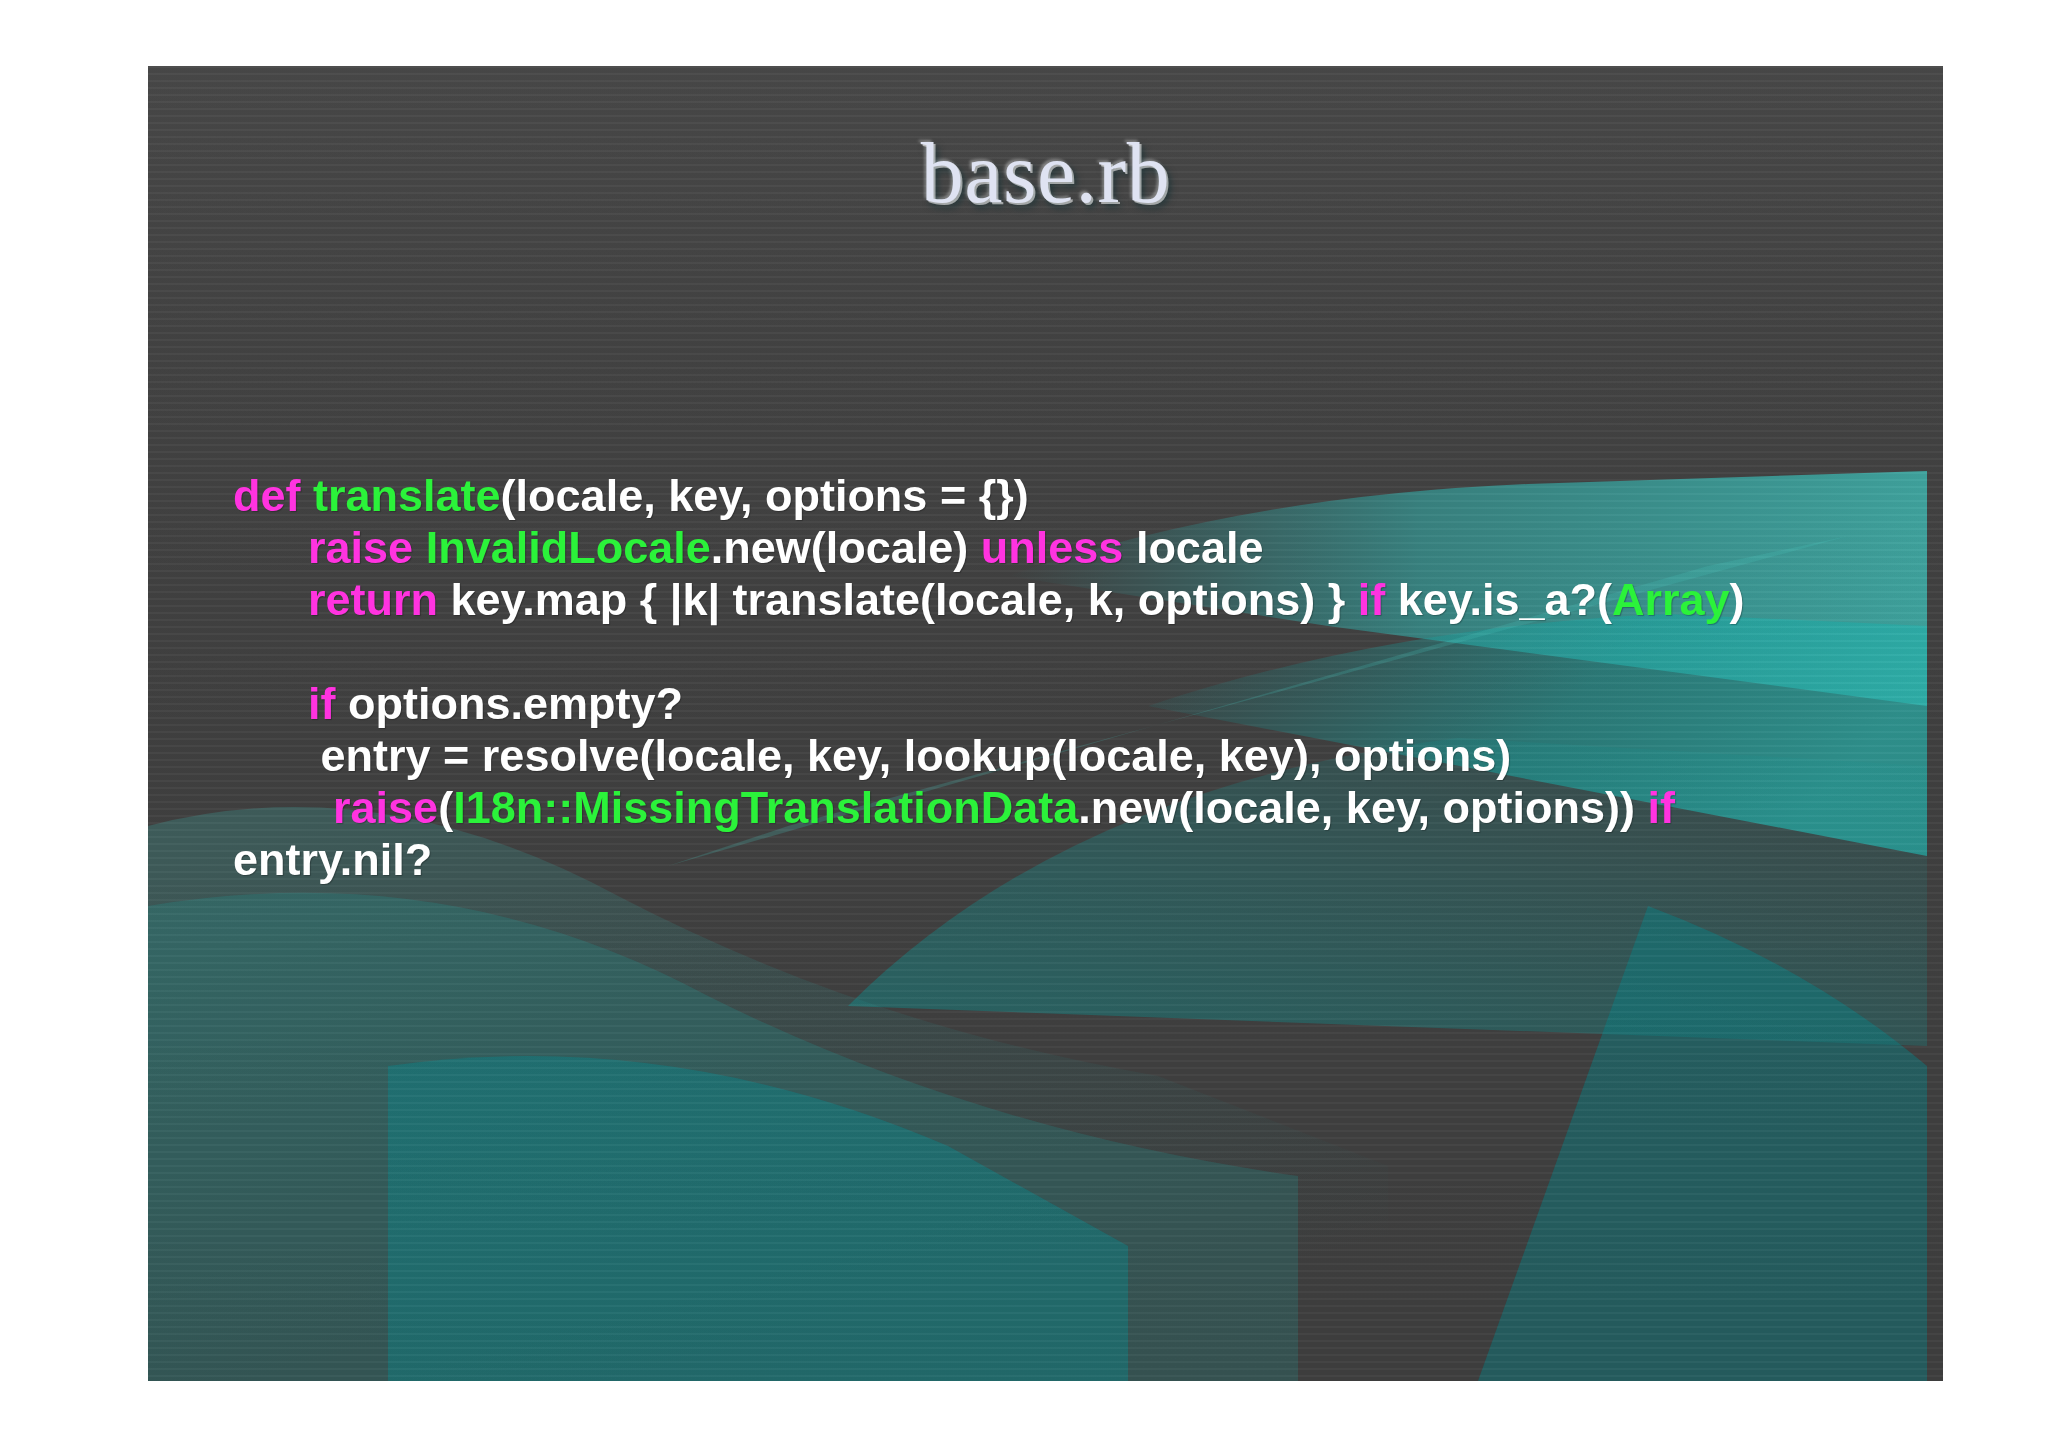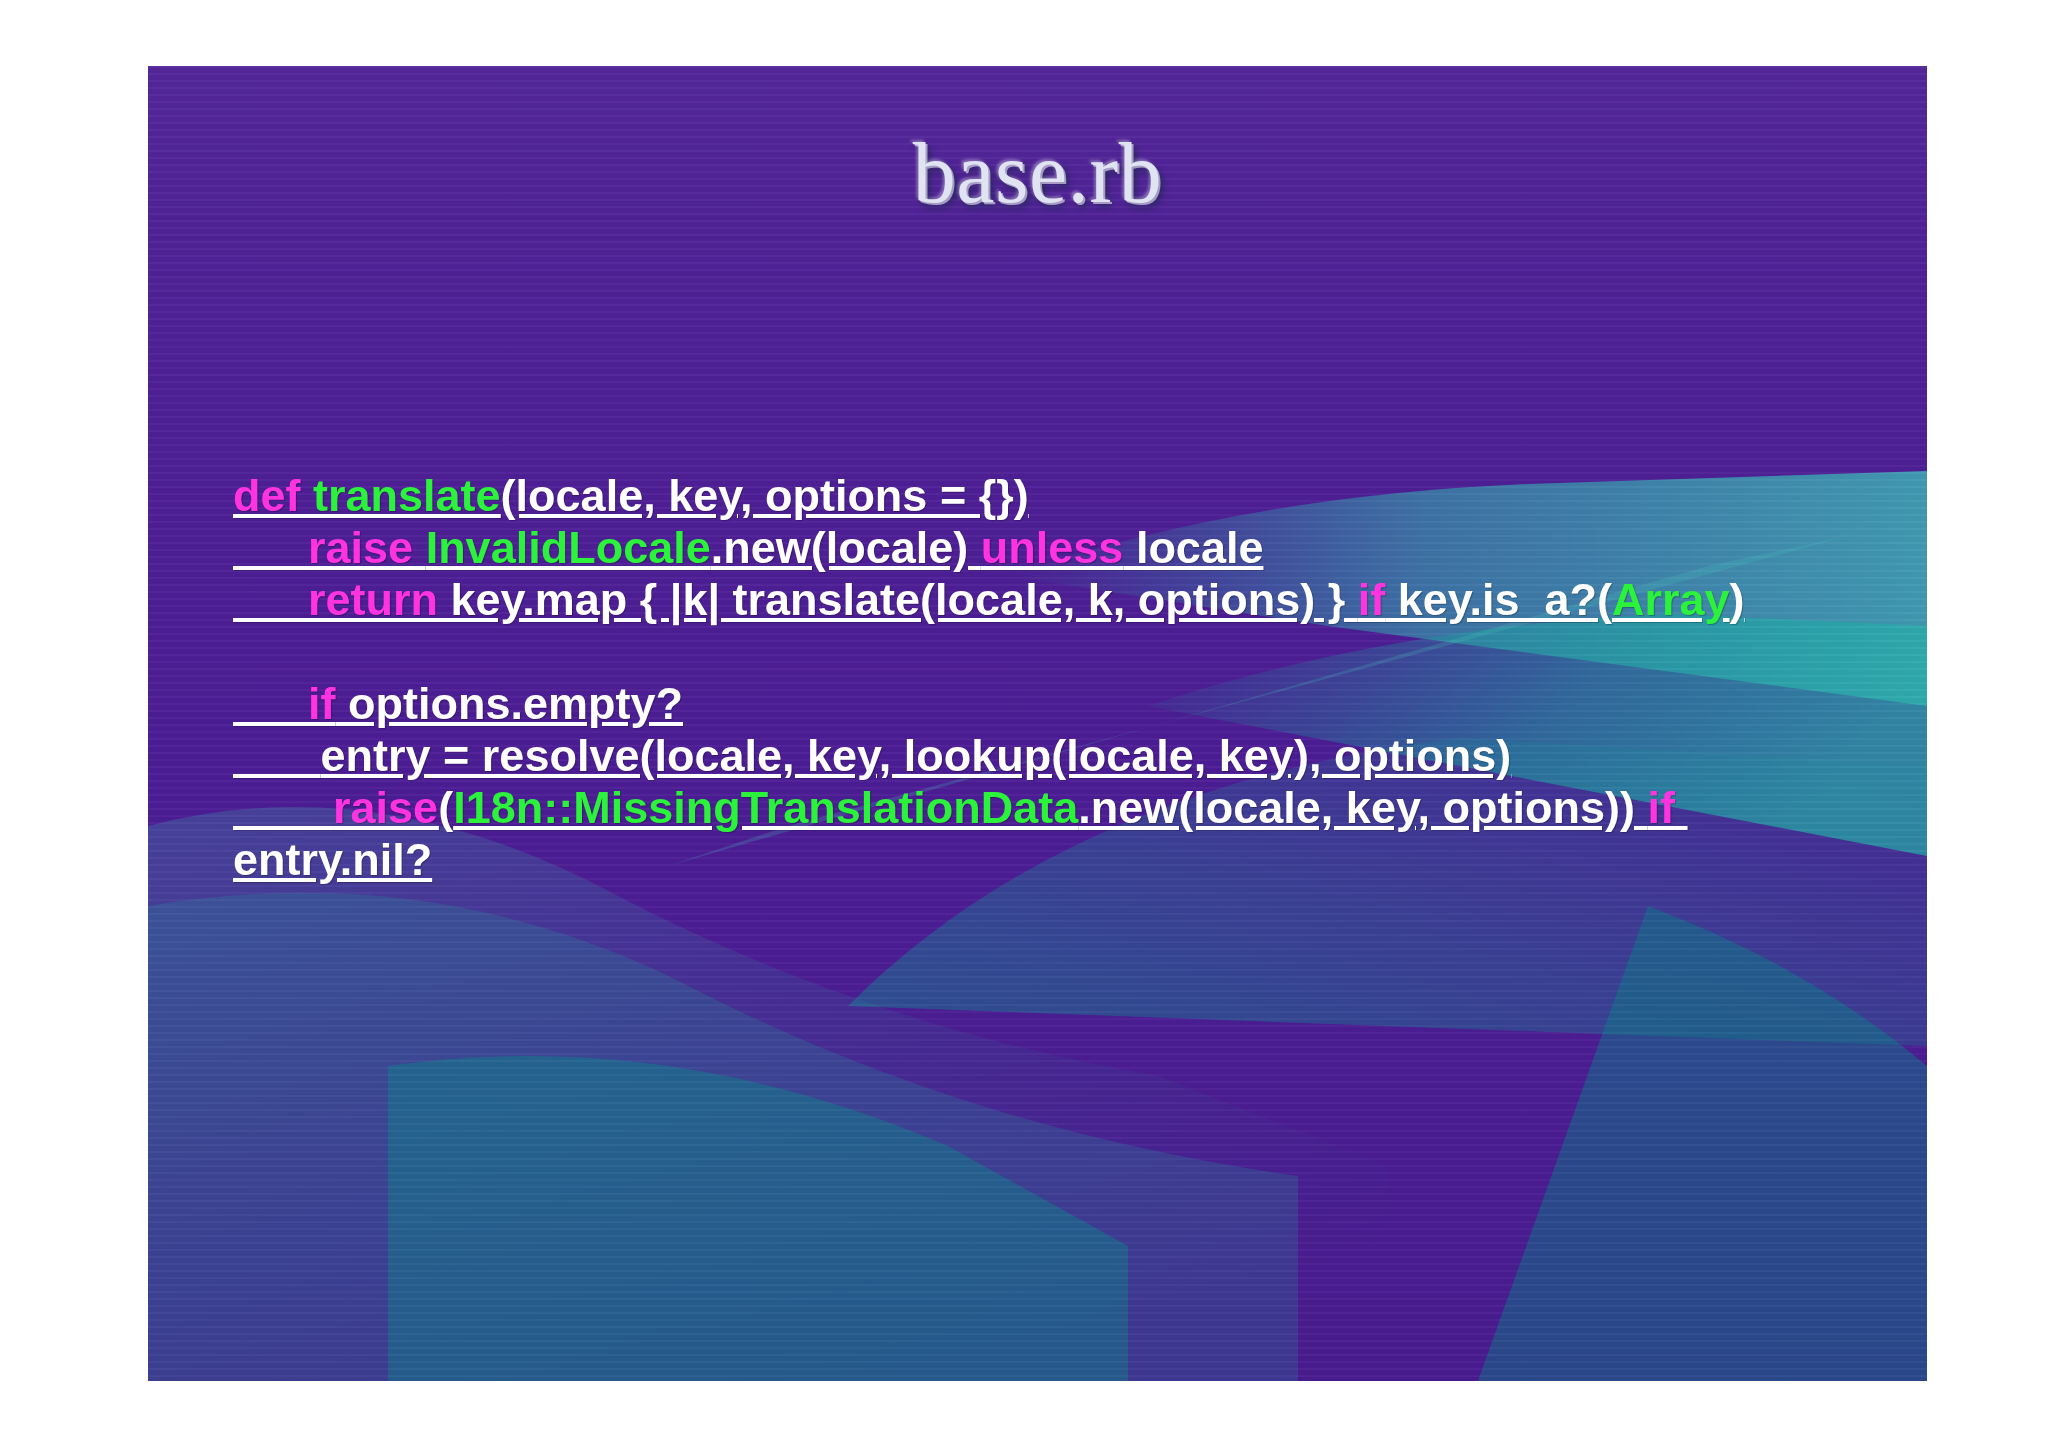--- a/index.html
+++ b/index.html
@@ -95,30 +95,29 @@
     width: 1640px;
     font-family: "Liberation Sans", sans-serif;
     font-size: 45px;
     font-weight: bold;
     line-height: 1.145;
     color: #ffffff;
     letter-spacing: 0px;
     white-space: pre-wrap;
     word-break: normal;
     text-shadow: 1px 1px 1px rgba(0,0,0,0.25);
-    text-decoration: underline;
   }
   .code-line { display: block; min-height: 52px; }
   .blank-line { display: block; height: 52px; }
 
   .kw  { color: #ff33e0; }   
   .cls { color: #2bf23a; }   
   .pl  { color: #ffffff; }   
 </style>
-<style>.kw{color:#FF33E0;}.cls{color:#2BF23A;}.pl{color:#FFFFFF;}#title{color:#DFE3F2;}#slide{background:#4c1d95;}body,#page{background:#FFFFFF;}</style></head>
+<style>.kw{color:#FF33E0;}.cls{color:#2BF23A;}.pl{color:#FFFFFF;}#title{color:#DFE3F2;}#slide{background:#404040;padding-left:16px;}body,#page{background:#FFFFFF;}</style></head>
 <body>
 
 <div id="page">
 
   <div id="slide">
 
     <svg id="slide-swooshes" width="1779" height="1315" viewBox="0 0 1779 1315" preserveAspectRatio="none">
       <defs>
         <linearGradient id="sw1" x1="0" y1="0" x2="1" y2="0">
           <stop offset="0%" stop-color="#1fa7a6" stop-opacity="0.00"></stop>

